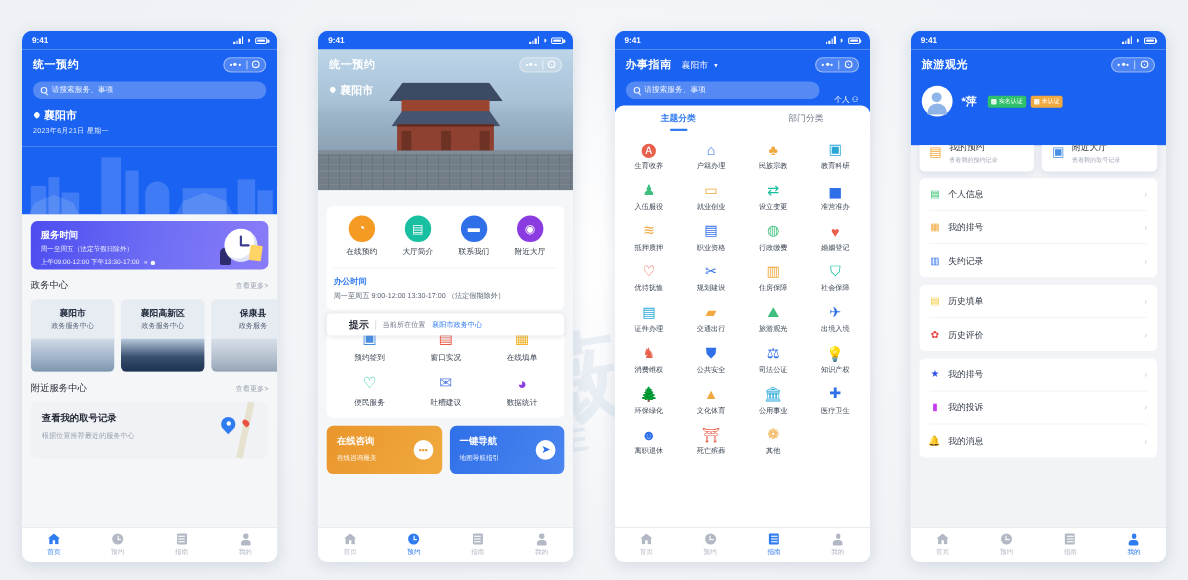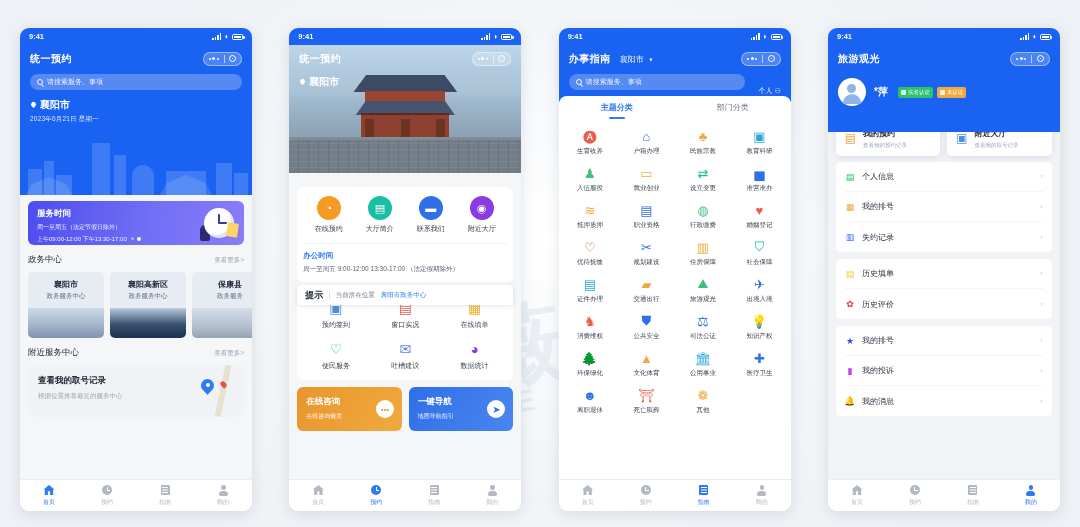--- a/index.html
+++ b/index.html
@@ -144,21 +144,21 @@
      border-top:2px solid #5b2b20}
   .hero .gate .pil i{position:absolute;top:4px;width:9px;height:22px;background:#6e3225;display:block}
   .hero .wall{position:absolute;left:0;right:0;bottom:0;height:36px;background:#6e7b87;
      border-top:3px solid #808d99}
   .hero .wall::after{content:"";position:absolute;inset:0;background:
      repeating-linear-gradient(90deg,rgba(255,255,255,.08) 0 9px,transparent 9px 10px),
      repeating-linear-gradient(0deg,rgba(0,0,0,.07) 0 5px,transparent 5px 6px)}
   .hero .hdr-abs{position:absolute;top:0;left:0;right:0;padding:5px 10px 0;color:#fff}
 
   .tipbar{position:absolute;left:8px;right:8px;top:112px;height:20px;background:#fff;border-radius:4px;
-     display:flex;align-items:center;padding:0 8px;gap:6px;box-shadow:0 1px 5px rgba(60,80,110,.16);z-index:5}
+     display:flex;align-items:center;padding:0 20px;gap:6px;box-shadow:0 1px 5px rgba(60,80,110,.16);z-index:5}
   .tipbar .k{font-size:9px;font-weight:bold;color:#1e2430}
   .tipbar .vr{width:.5px;height:9px;background:#dfe3e9}
   .tipbar .l{font-size:6.5px;color:#6b7585}
   .tipbar .v{font-size:6.5px;color:#2f7bf0}
 
   .pcard{margin:14px 8px 0;background:#fff;border-radius:6px;padding:9px 6px 8px}
   .quad{display:flex;justify-content:space-around}
   .qi{text-align:center;width:48px}
   .qi .circ{width:24px;height:24px;border-radius:50%;margin:0 auto 4px;position:relative;
      display:flex;align-items:center;justify-content:center;color:#fff;font-size:11px}
@@ -203,21 +203,21 @@
   .avatar::before{content:"";position:absolute;left:9.5px;top:6px;width:9px;height:9px;border-radius:50%;background:#8fb4e8}
   .avatar::after{content:"";position:absolute;left:5px;top:16px;width:18px;height:10px;border-radius:9px 9px 0 0;background:#8fb4e8}
   .uname{font-size:10px;font-weight:bold;color:#fff}
   .badges{display:flex;gap:4px;margin-left:2px}
   .bdg{font-size:5.5px;color:#fff;border-radius:2px;padding:2px 3px;display:flex;align-items:center;gap:2px;white-space:nowrap}
   .bdg .sq{width:5px;height:5px;border-radius:1px;background:rgba(255,255,255,.85);flex:none}
   .twocards{display:flex;gap:7px;margin:0 8px;position:relative;top:-12px}
   .tc{flex:1;height:36px;background:#fff;border-radius:5px;display:flex;align-items:center;gap:5px;
      padding:0 7px;box-shadow:0 2px 7px rgba(60,90,140,.13)}
   .tc .ti{width:15px;height:15px;flex:none;display:flex;align-items:center;justify-content:center;font-size:12px}
-  .tc h6{font-size:8px;font-weight:bold;color:#1e2430}
+  .tc h6{font-size:8px;font-weight:normal;color:#1e2430}
   .tc p{font-size:5.5px;color:#a2aab6;margin-top:3px}
   .mgroup{margin:0 8px 7px;background:#fff;border-radius:5px;padding:0 9px}
   .mrow{height:30px;display:flex;align-items:center;gap:7px;border-bottom:.5px solid #f3f4f7}
   .mrow:last-child{border-bottom:none}
   .mrow .mi{width:10px;height:10px;flex:none;display:flex;align-items:center;justify-content:center;font-size:9px}
   .mrow .ml{flex:1;font-size:8px;color:#2b3442}
   .mrow .ch{color:#c7ccd4;font-size:8px}
   .body4{flex:1;background:#f2f3f6;overflow:hidden;padding-top:0}
 </style>
 </head>

